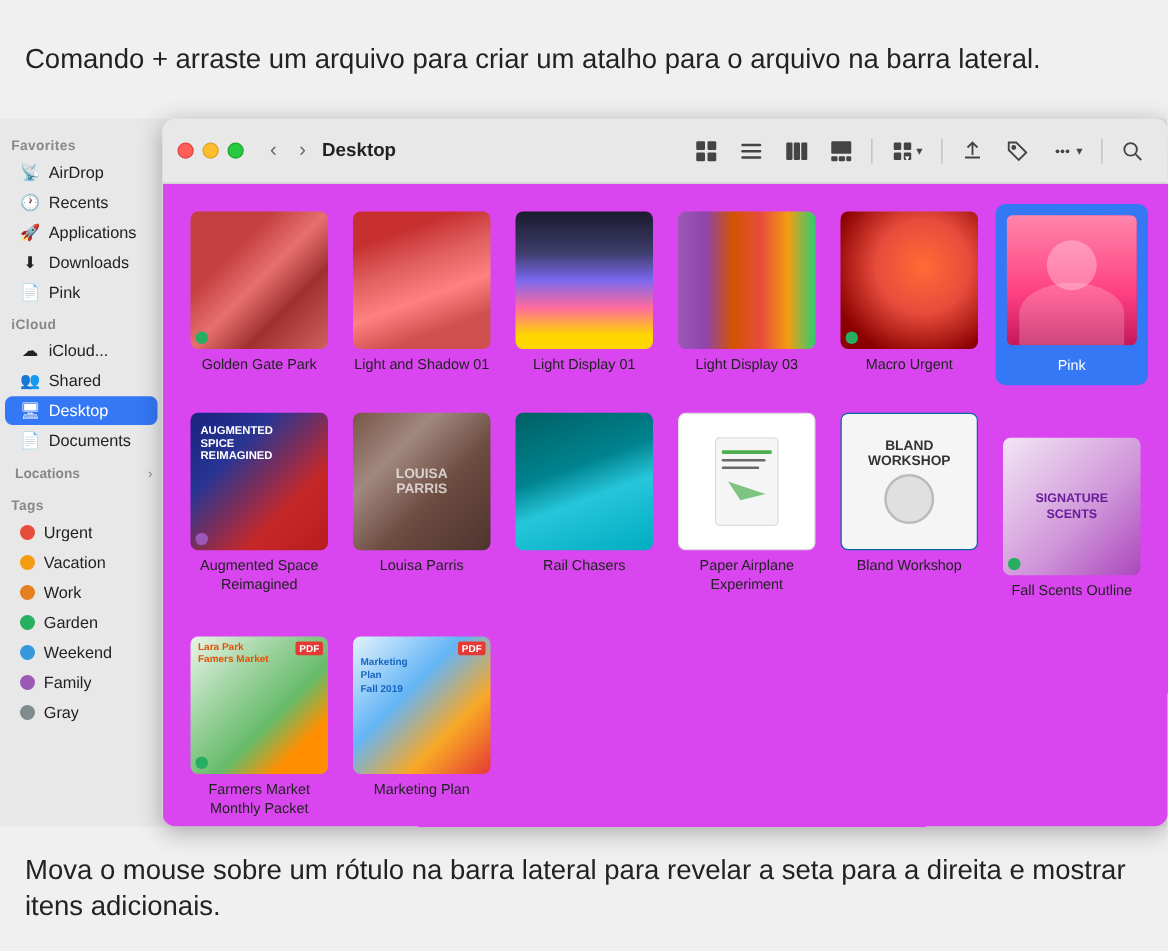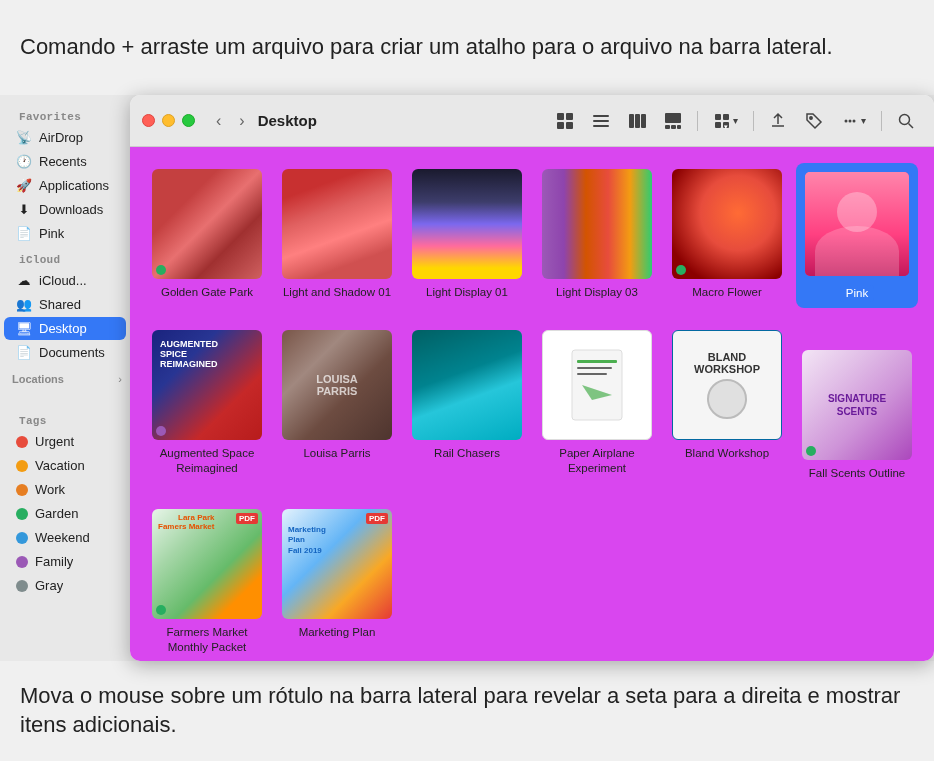--- a/index.html
+++ b/index.html
@@ -143,24 +143,23 @@
       bottom: 100px;
       background: #e8e8e8;
       overflow-y: auto;
       padding: 8px 0;
     }
 
     .sidebar-section-label {
       font-size: 11px;
       font-weight: 700;
       color: #888;
-      padding: 8px 12px 2px 19px;
+      padding: 8px 12px 2px 9px;
       text-transform: none;
       letter-spacing: 0.3px;
-      font-family: Liberation Mono, monospace;
     }
 
     .sidebar-item {
       display: flex;
       align-items: center;
       gap: 7px;
       padding: 4px 10px 4px 12px;
       font-size: 13px;
       color: #222;
       cursor: pointer;
@@ -296,21 +295,20 @@
     .thumb-bland {
       background: #f5f5f5;
       border: 1px solid #0369a1;
     }
     .thumb-fall-scents {
       background: linear-gradient(135deg, #f3e5f5 0%, #e1bee7 30%, #ce93d8 60%, #ab47bc 100%);
     }
     .thumb-farmers {
       background: linear-gradient(135deg, #e8f5e9 0%, #a5d6a7 30%, #66bb6a 60%, #ff8f00 80%);
       position: relative;
-      text-align: right;
     }
     .thumb-marketing {
       background: linear-gradient(135deg, #e3f2fd 0%, #64b5f6 40%, #f9a825 70%, #e53935 100%);
     }
 
     
     .pink-portrait {
       width: 100%; height: 100%;
       background: linear-gradient(180deg, #ff85ab 0%, #ff4081 60%, #c2185b 100%);
       position: relative;
@@ -409,21 +407,21 @@
   <div class="sidebar-item">
     <span class="sidebar-icon">📄</span>
     <span class="sidebar-item-label">Documents</span>
   </div>
 
   <div class="locations-row">
     <span class="locations-label">Locations</span>
     <span class="locations-arrow">›</span>
   </div>
 
-  <div style="margin-top: 20px;">
+  <div style="margin-top: 4px;">
     <div class="sidebar-section-label">Tags</div>
 
     <div class="sidebar-item">
       <div class="tag-dot" style="background:#e74c3c;width:12px;height:12px;border-radius:50%;flex-shrink:0;"></div>
       <span class="sidebar-item-label">Urgent</span>
     </div>
     <div class="sidebar-item">
       <div class="tag-dot" style="background:#f39c12;width:12px;height:12px;border-radius:50%;flex-shrink:0;"></div>
       <span class="sidebar-item-label">Vacation</span>
     </div>
@@ -561,21 +559,21 @@
 
         <div class="file-item">
           <div class="file-thumb thumb-light-display-03"></div>
           <span class="file-label">Light Display 03</span>
         </div>
 
         <div class="file-item">
           <div class="file-thumb thumb-macro-flower">
             <div class="file-dot" style="background:#27ae60;"></div>
           </div>
-          <span class="file-label">Macro Flower</span>
+          <span class="file-label">Macro Urgent</span>
         </div>
 
         <div class="file-item selected">
           <div class="file-thumb" style="background:linear-gradient(135deg,#ff85a0 0%,#ff3d7f 50%,#c2185b 100%);border:3px solid #3478f6;border-radius:8px;box-sizing:border-box;position:relative;overflow:hidden;">
             <div class="pink-portrait"></div>
           </div>
           <span class="file-label" style="color:#3478f6;background:#3478f6;color:white;border-radius:4px;padding:1px 6px;">Pink</span>
         </div>
 
         <div class="file-item">

